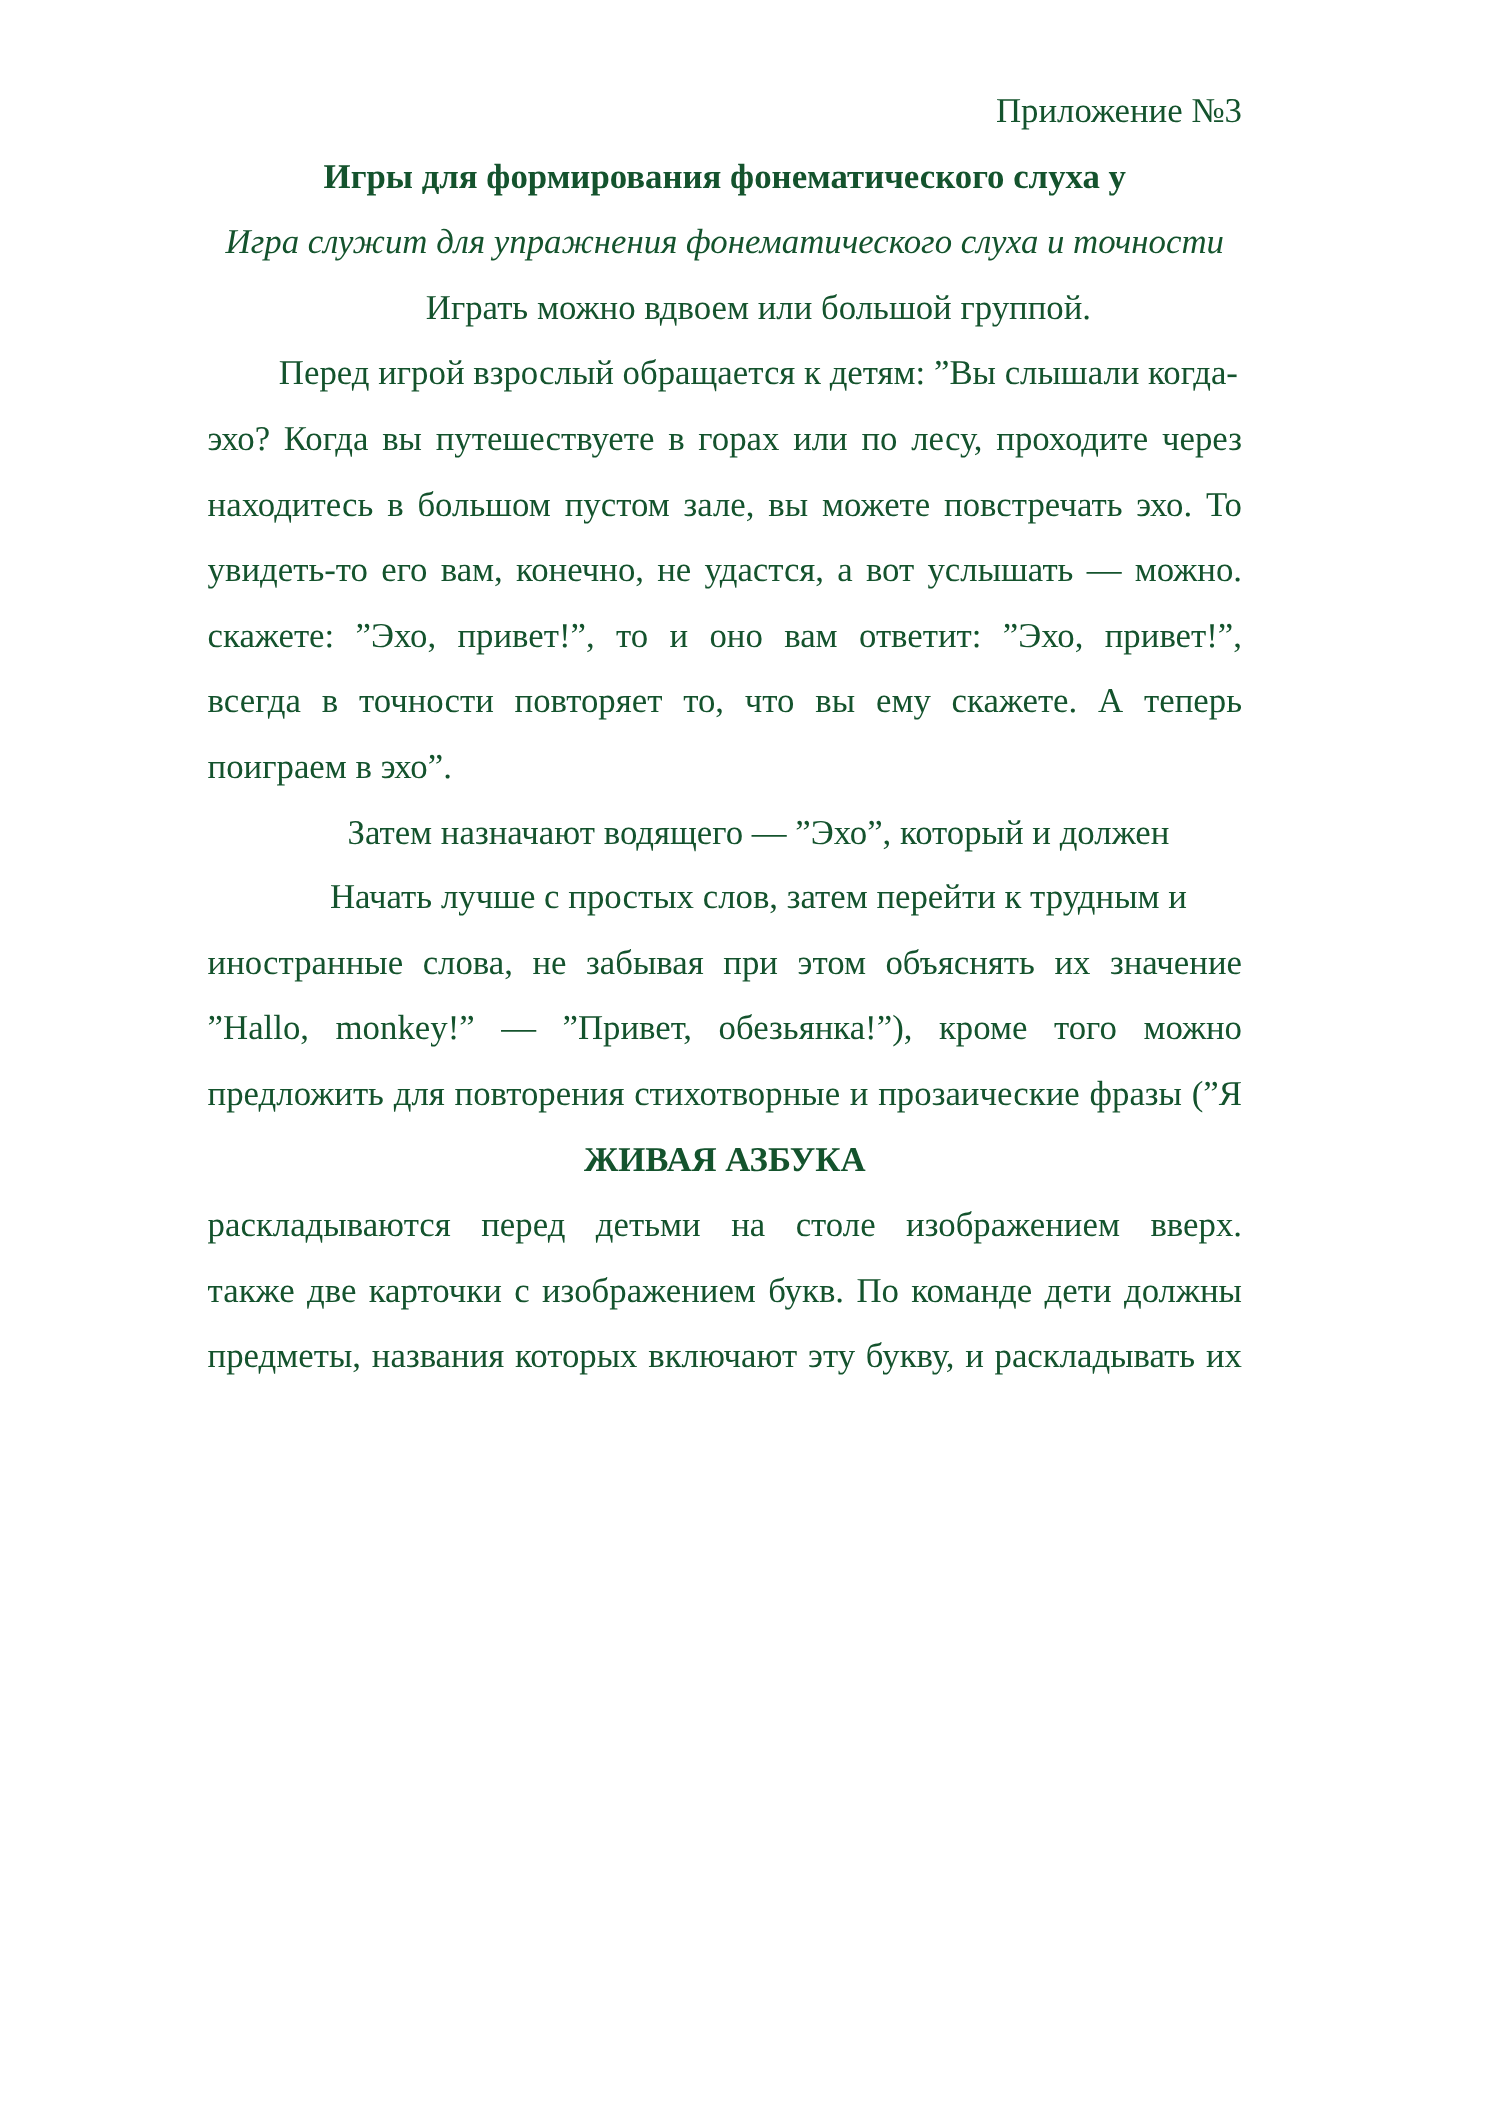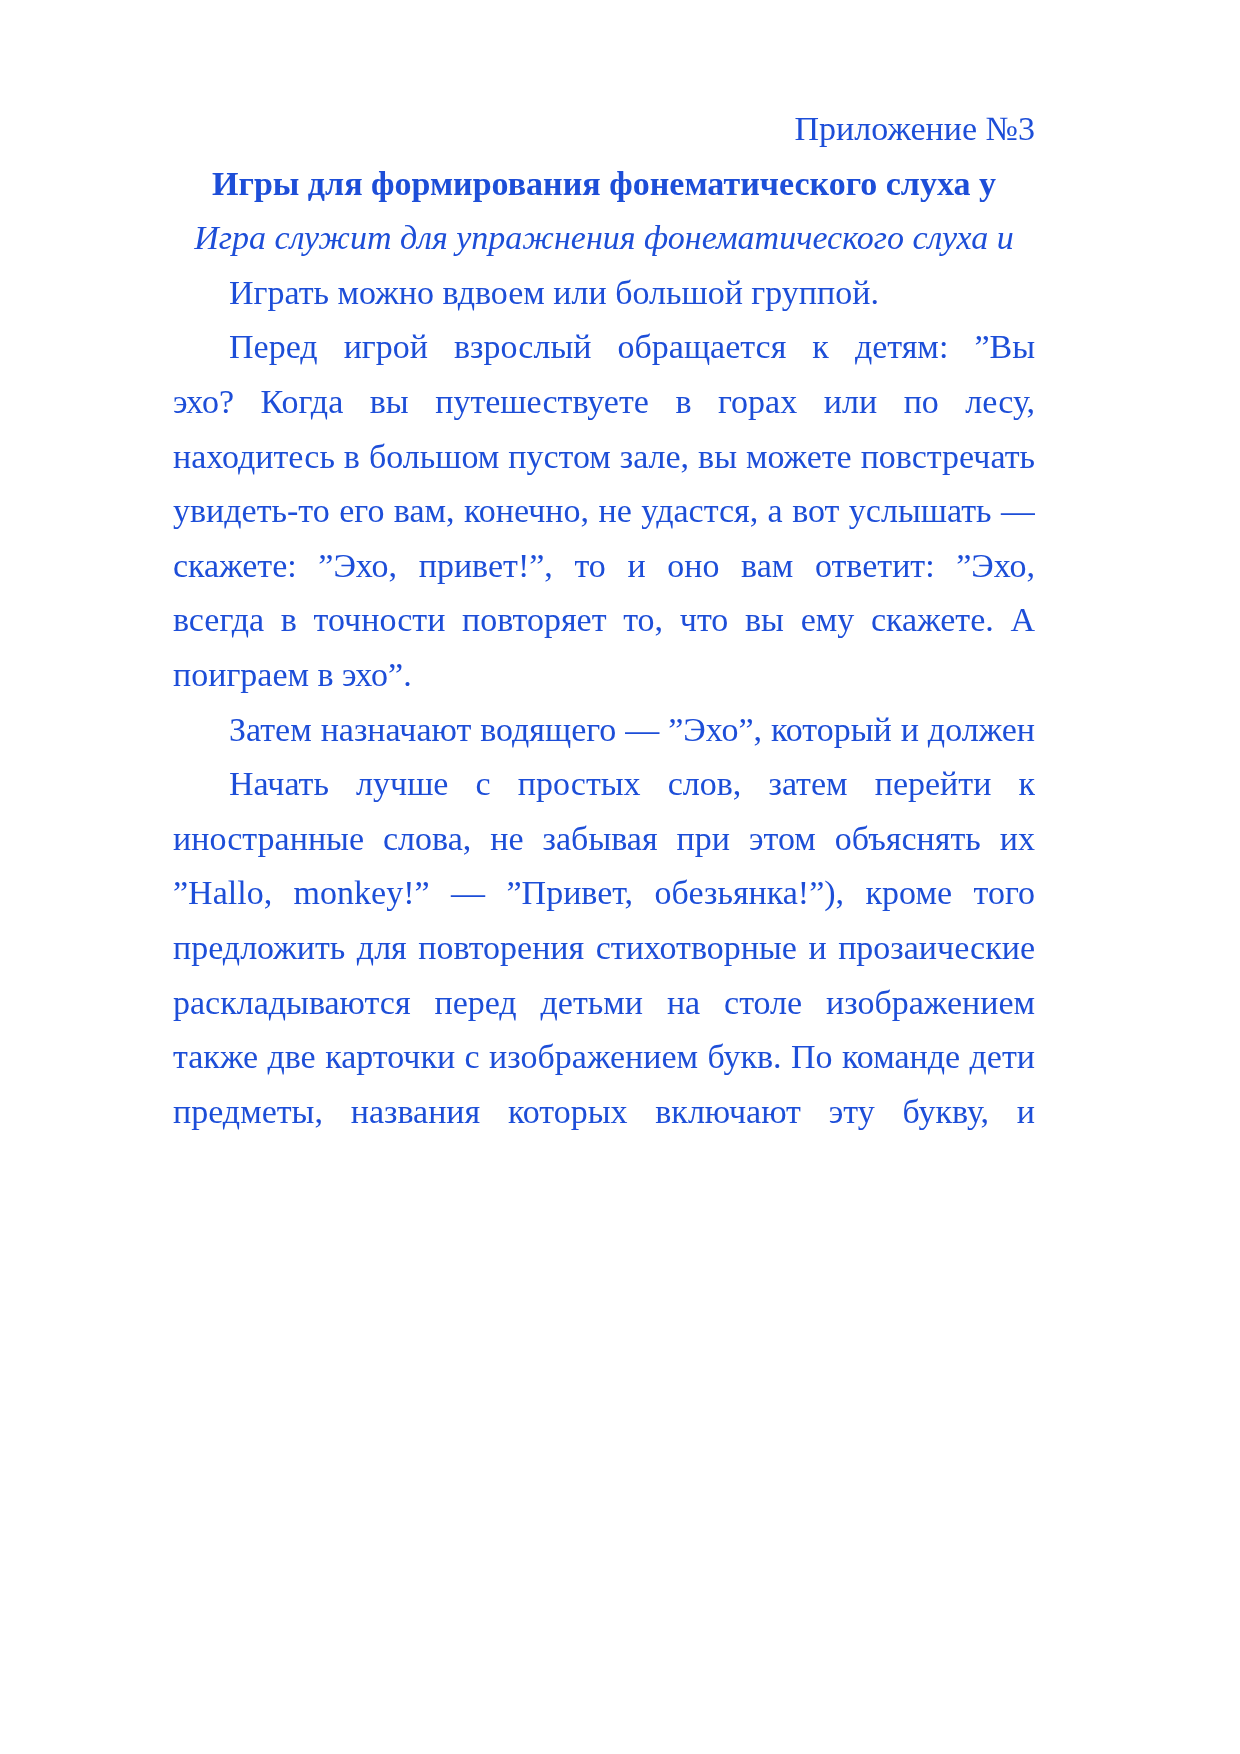--- a/index.html
+++ b/index.html
@@ -11,38 +11,38 @@
     position: relative;
     width: 1240px;
     height: 1754px;
     background: #ffffff;
     overflow: hidden;
   }
   .content {
     box-sizing: border-box;
     margin-left: 173px;
     width: 862px;
-    padding-top: 102px;
+    padding-top: 66px;
     font-family: "Liberation Serif", "DejaVu Serif", serif;
-    font-size: 34px;
+    font-size: 29px;
     line-height: 54.6px;
-    color: #1d4ed8;
+    color: #14532d;
   }
   .block { margin: 0; padding: 0; }
   .line {
     height: 54.6px;
     overflow: hidden;
     text-align: left;
   }
   
   .line.j {
     text-align: justify;
     text-align-last: justify;
   }
-  .line.first { text-indent: 56px; }
+  .line.first { text-indent: 56px; text-align: center; }
   .annex .line { text-align: right; }
   .title .line,
   .heading .line {
     text-align: center;
     font-weight: bold;
   }
   .subtitle .line {
     text-align: center;
     font-style: italic;
   }
@@ -75,19 +75,22 @@
       </div>
       <div class="block para">
         <div class="line j first">Затем назначают водящего — ”Эхо”, который и должен повторять то,</div>
       </div>
       <div class="block para">
         <div class="line j first">Начать лучше с простых слов, затем перейти к трудным и длинным</div>
         <div class="line j">иностранные слова, не забывая при этом объяснять их значение (например,</div>
         <div class="line j">”Hallo, monkey!” — ”Привет, обезьянка!”), кроме того можно попробовать</div>
         <div class="line j">предложить для повторения стихотворные и прозаические фразы (”Я пришел</div>
       </div>
+      <div class="block heading">
+        <div class="line">ЖИВАЯ АЗБУКА</div>
+      </div>
       <div class="block para">
         <div class="line j">раскладываются перед детьми на столе изображением вверх. Используются</div>
         <div class="line j">также две карточки с изображением букв. По команде дети должны выбирать</div>
         <div class="line j">предметы, названия которых включают эту букву, и раскладывать их на</div>
       </div>
     </div>
 </div>
 
 </body></html>

